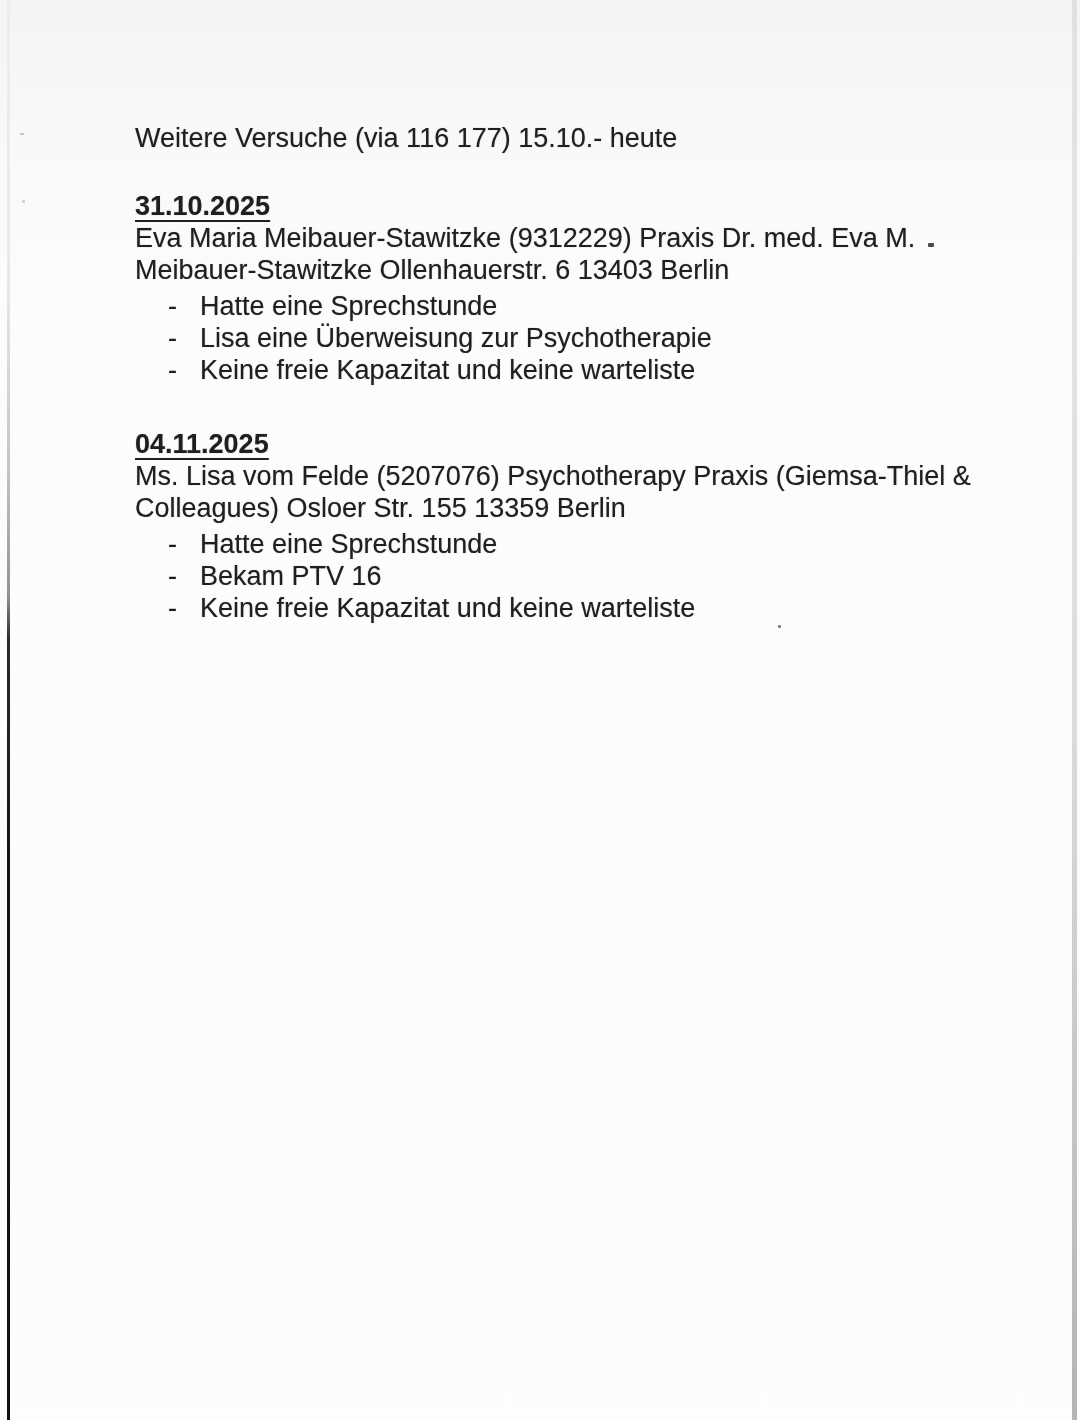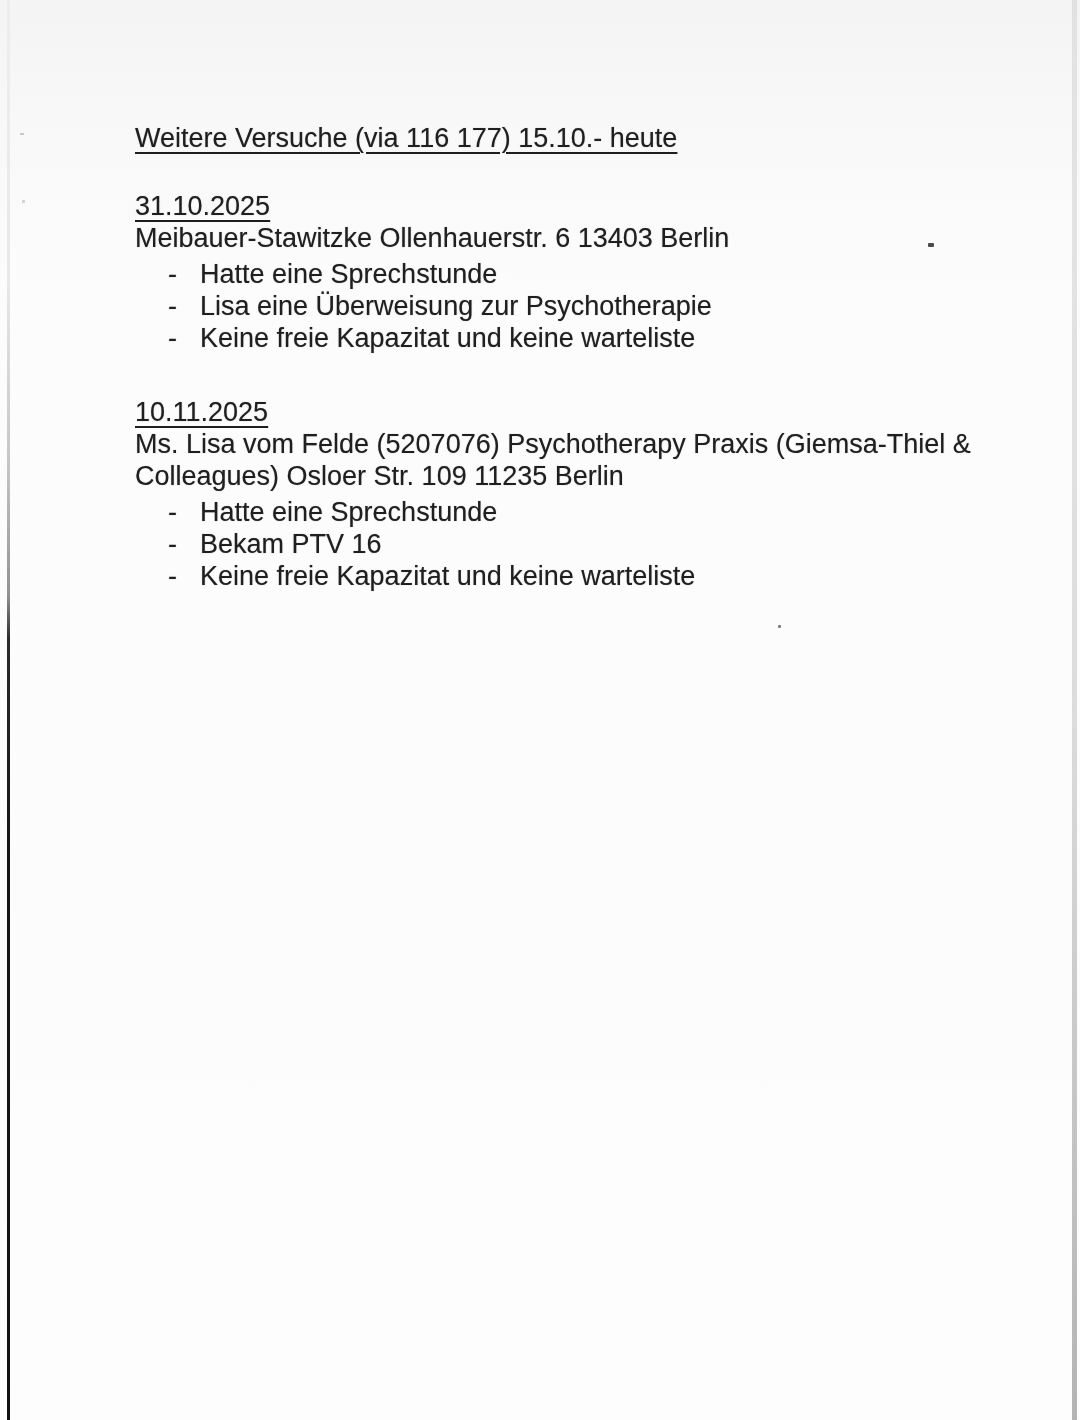--- a/index.html
+++ b/index.html
@@ -22,34 +22,33 @@
     top: 122px;
     width: 900px;
     font-size: 27px;
     line-height: 32px;
   }
   .txt {
     white-space: nowrap;
     text-shadow: 0 0 1px rgba(25,25,25,0.45);
   }
   .doc-title {
-    text-decoration: underline;
     text-decoration-thickness: 2px;
     text-underline-offset: 5px;
     margin: 0 0 36px 0;
     font-weight: normal;
     font-size: 27px;
   }
   .entry { margin: 0 0 42px 0; }
   .entry-date {
     text-decoration: underline;
     text-decoration-thickness: 2px;
     text-underline-offset: 5px;
     margin: 0;
-    font-weight: normal;
+    font-weight: bold;
     font-size: 27px;
   }
   .bullet-list { margin-top: 4px; }
   .bullet-row { display: flex; }
   .bullet-dash {
     width: 65px;
     padding-left: 33px;
     box-sizing: border-box;
     flex: 0 0 65px;
   }
@@ -94,41 +93,42 @@
   <div class="tick tick-b"></div>
   <div class="speck speck-a"></div>
   <div class="speck speck-b"></div>
 
   <div class="content">
 
     <h1 class="doc-title txt">Weitere Versuche (via 116 177) 15.10.- heute</h1>
 
     <div class="entry">
       <h2 class="entry-date txt">31.10.2025</h2>
+      <div class="txt">Eva Maria Meibauer-Stawitzke (9312229) Praxis Dr. med. Eva M.</div>
       <div class="txt">Meibauer-Stawitzke Ollenhauerstr. 6 13403 Berlin</div>
       <div class="bullet-list">
         <div class="bullet-row">
           <span class="bullet-dash txt">-</span>
           <span class="txt">Hatte eine Sprechstunde</span>
         </div>
         <div class="bullet-row">
           <span class="bullet-dash txt">-</span>
           <span class="txt">Lisa eine Überweisung zur Psychotherapie</span>
         </div>
         <div class="bullet-row">
           <span class="bullet-dash txt">-</span>
           <span class="txt">Keine freie Kapazitat und keine warteliste</span>
         </div>
       </div>
     </div>
 
     <div class="entry">
-      <h2 class="entry-date txt">10.11.2025</h2>
+      <h2 class="entry-date txt">04.11.2025</h2>
       <div class="txt">Ms. Lisa vom Felde (5207076) Psychotherapy Praxis (Giemsa-Thiel &amp;</div>
-      <div class="txt">Colleagues) Osloer Str. 109 11235 Berlin</div>
+      <div class="txt">Colleagues) Osloer Str. 155 13359 Berlin</div>
       <div class="bullet-list">
         <div class="bullet-row">
           <span class="bullet-dash txt">-</span>
           <span class="txt">Hatte eine Sprechstunde</span>
         </div>
         <div class="bullet-row">
           <span class="bullet-dash txt">-</span>
           <span class="txt">Bekam PTV 16</span>
         </div>
         <div class="bullet-row">

